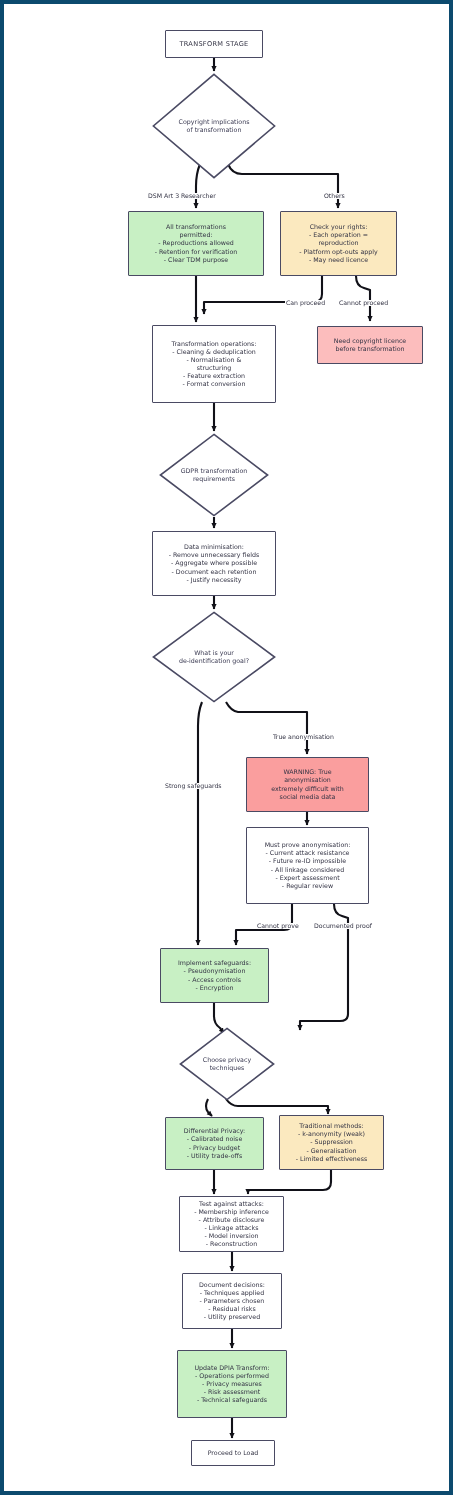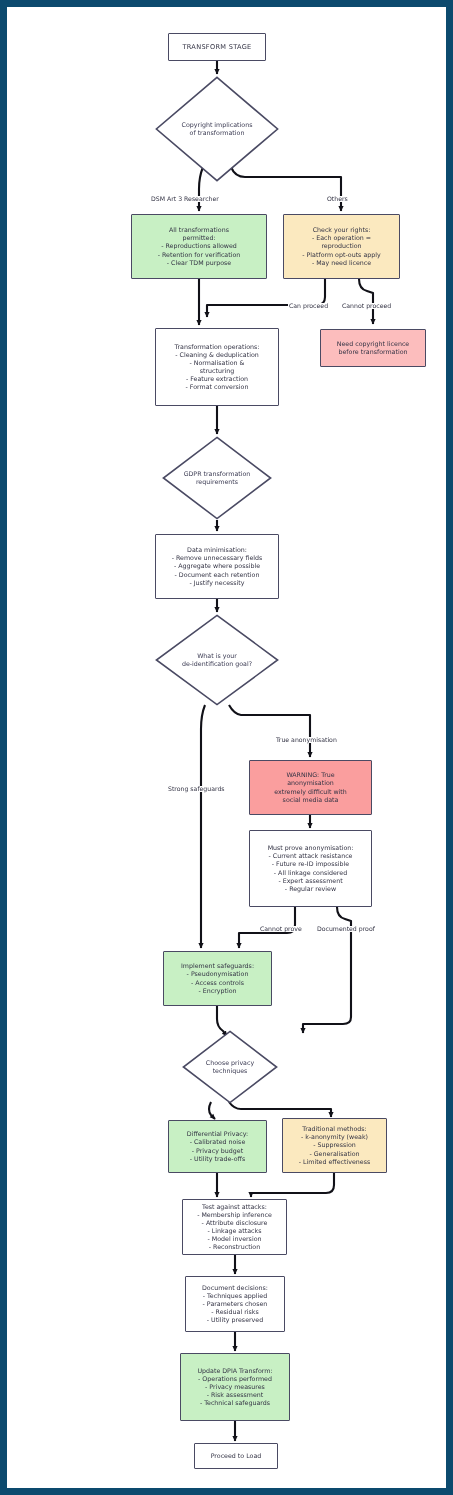--- a/index.html
+++ b/index.html
@@ -1,18 +1,18 @@
 <!DOCTYPE html>
 <html><head>
 <meta charset="utf-8">
 <style>
   html,body{margin:0;padding:0;background:#ffffff;}
   body{font-family:"DejaVu Sans",sans-serif;}
   #page{position:relative;width:453px;height:1495px;background:#ffffff;
-        border:7px solid #0c4a6e;box-sizing:border-box;overflow:hidden;}
+        border:4px solid #0c4a6e;box-sizing:border-box;overflow:hidden;}
   #canvas{position:absolute;left:0;top:0;width:453px;height:1495px;}
   .node{position:absolute;box-sizing:border-box;display:flex;align-items:center;
         justify-content:center;text-align:center;color:#333344;
         font-family:"DejaVu Sans",sans-serif;}
   .rect{border:1.6px solid #4a4a63;background:#ffffff;border-radius:1px;}
   .rect .txt{line-height:1.28;padding:2px 3px;white-space:pre-line;}
   .green{background:#c8f0c4;}
   .orange{background:#fbe9bf;}
   .pink{background:#fcbdbd;}
   .salmon{background:#fa9e9e;}

